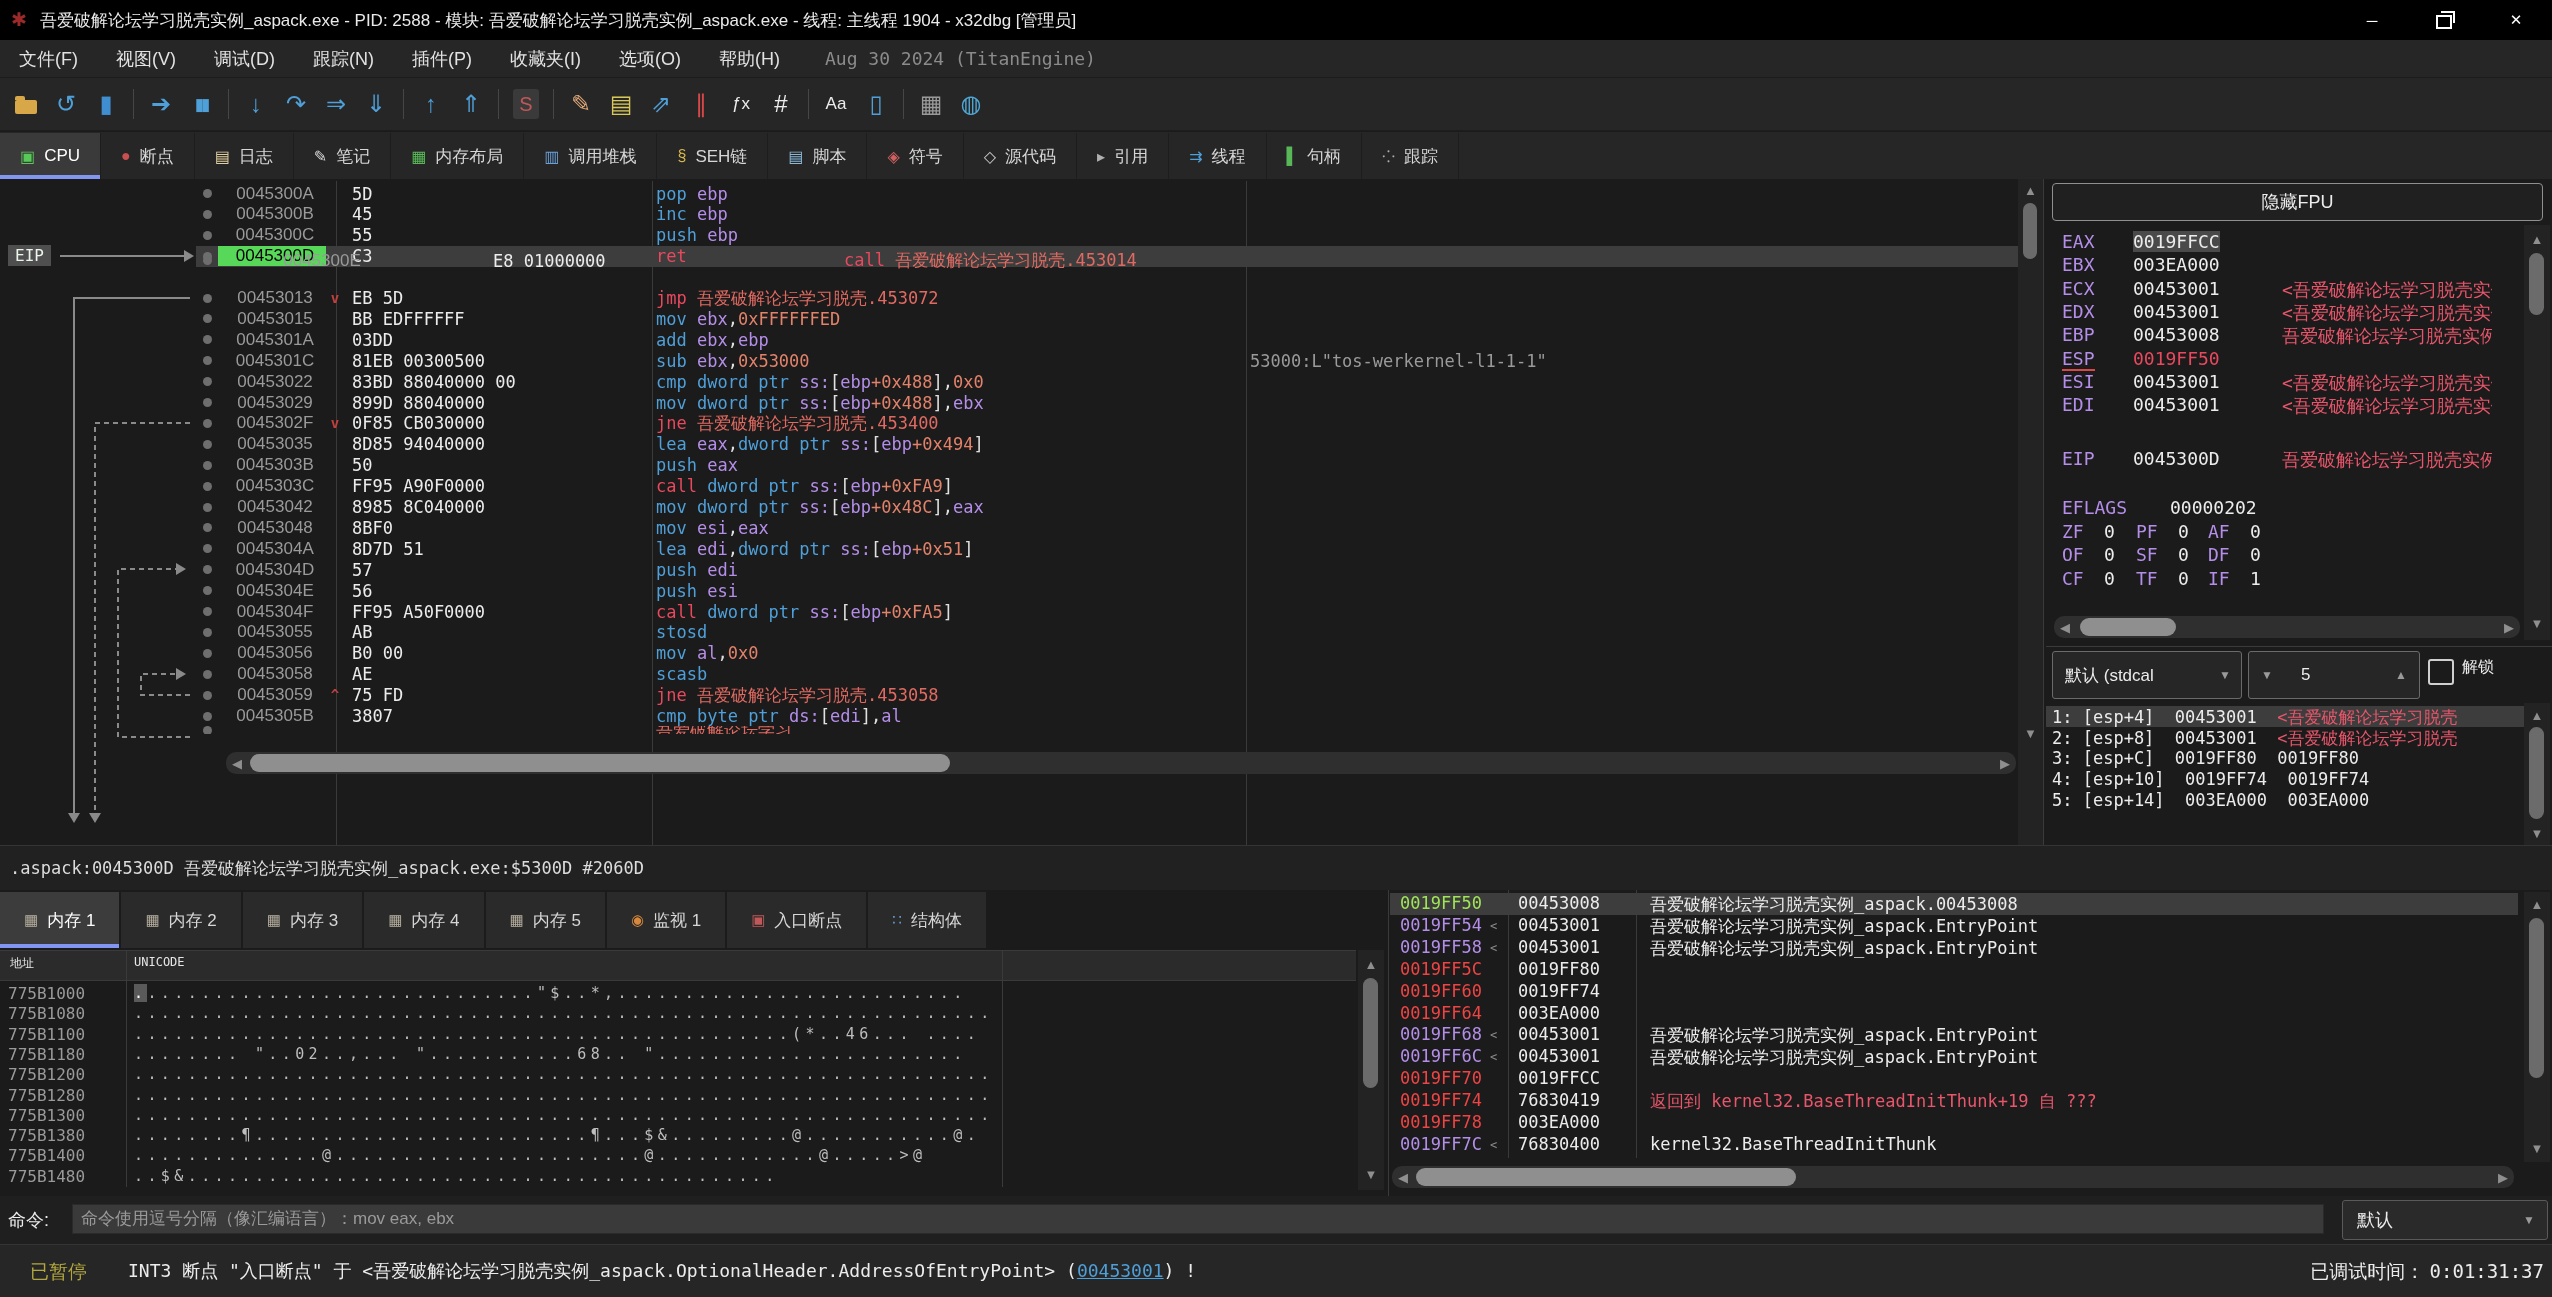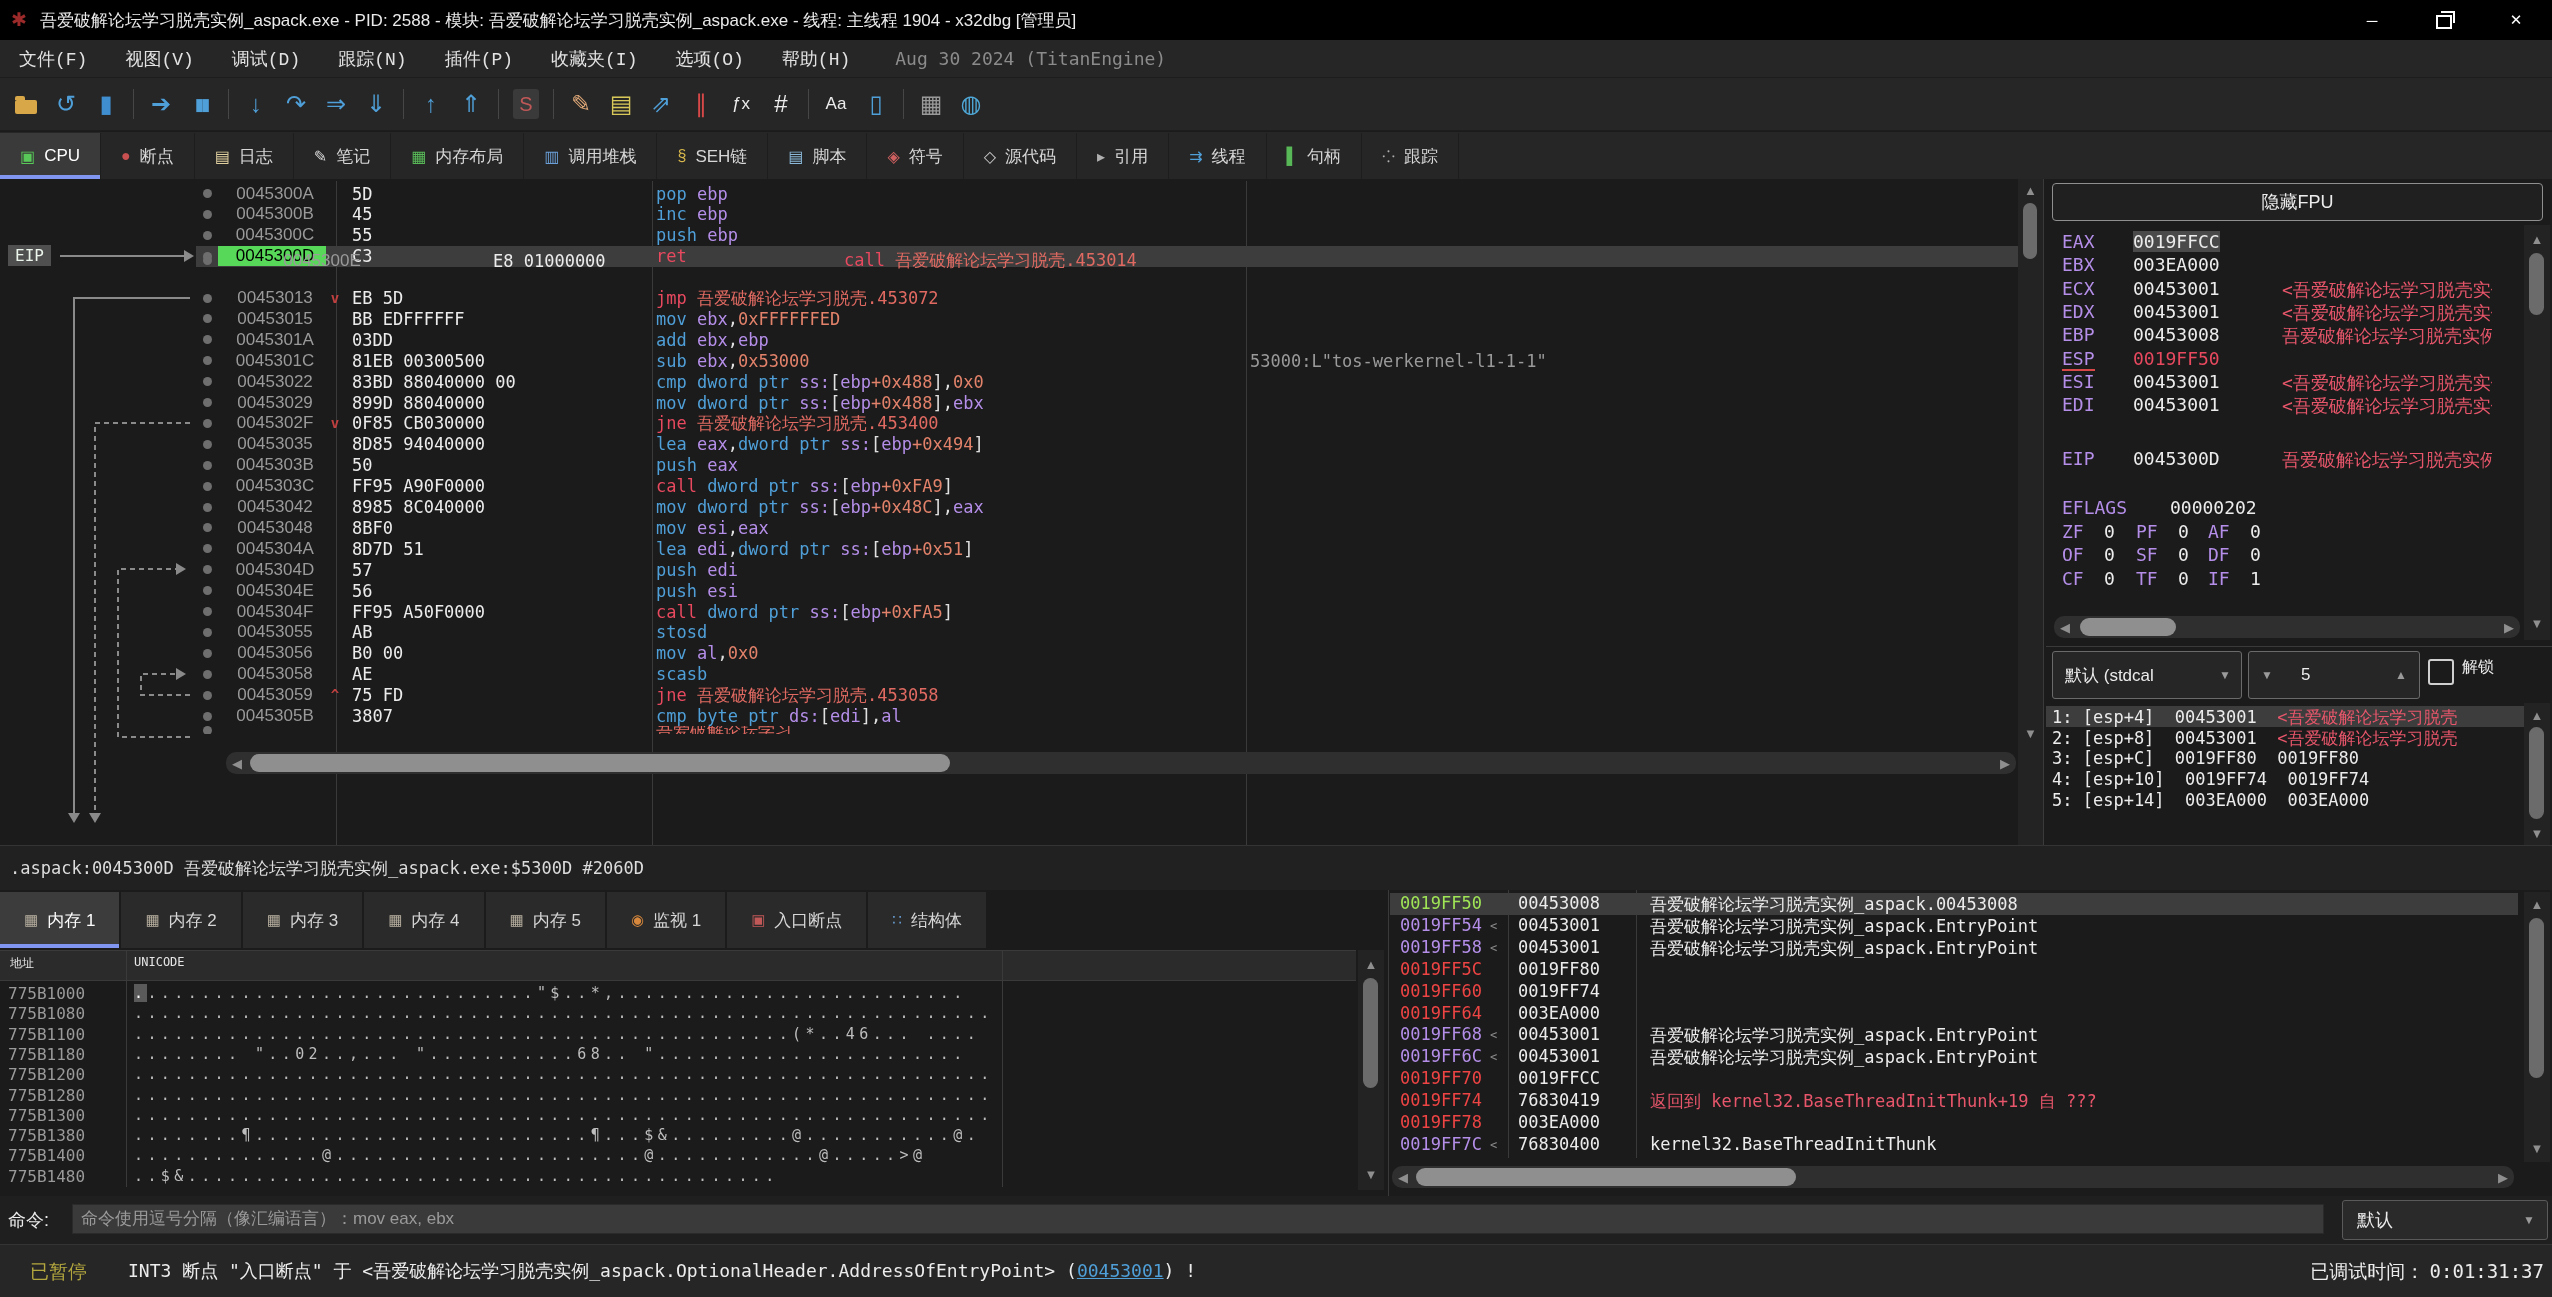--- a/index.html
+++ b/index.html
@@ -12,21 +12,21 @@
   #titlebar{left:0;top:0;width:2552px;height:40px;background:#000;display:flex;align-items:center;}
   #app-icon{width:22px;height:22px;margin:0 10px 0 8px;color:#9c2a2a;font-size:19px;line-height:22px;text-align:center;}
   #title-text{font-size:17px;color:#eaeaea;}
   #win-controls{position:absolute;right:0;top:0;height:40px;display:flex;}
   .win-btn{width:72px;height:40px;display:flex;align-items:center;justify-content:center;color:#fff;font-size:15px;}
   .restore-glyph{width:12px;height:10px;border:2px solid #fff;position:relative;background:#000;margin-top:3px;}
   .restore-glyph::before{content:"";position:absolute;left:3px;top:-6px;width:12px;height:10px;border:2px solid #fff;border-left:none;border-bottom:none;}
 
   
   #menubar{left:0;top:40px;width:2552px;height:37px;background:#262626;display:flex;align-items:center;border-bottom:1px solid #1d1d1d;}
-  .menu-item{padding:0 19px;font-size:18px;color:#e2e2e2;height:37px;display:flex;align-items:center;font-family:Liberation Mono, monospace;}
+  .menu-item{padding:0 19px;font-size:18px;color:#e2e2e2;height:37px;display:flex;align-items:center;}
   #build-info{margin-left:26px;color:#8b8b8b;font-size:18px;font-family:"DejaVu Sans Mono",monospace;}
 
   
   #toolbar{left:0;top:78px;width:2552px;height:53px;background:#262626;display:flex;align-items:center;border-bottom:1px solid #1d1d1d;padding-left:6px;box-sizing:border-box;}
   .tool-btn{width:36px;height:38px;display:flex;align-items:center;justify-content:center;font-size:24px;margin:0 2px;}
   .tool-sep{width:1px;height:30px;background:#464646;margin:0 7px;}
   .icon-folder{width:22px;height:14px;background:#d8a848;border-radius:2px;position:relative;margin-top:5px;}
   .icon-folder::before{content:"";position:absolute;top:-4px;left:0;width:10px;height:4px;background:#d8a848;border-radius:2px 2px 0 0;}
   .tool-badge{background:#3a3a3a;border-radius:3px;width:26px;height:30px;display:flex;align-items:center;justify-content:center;}
 

